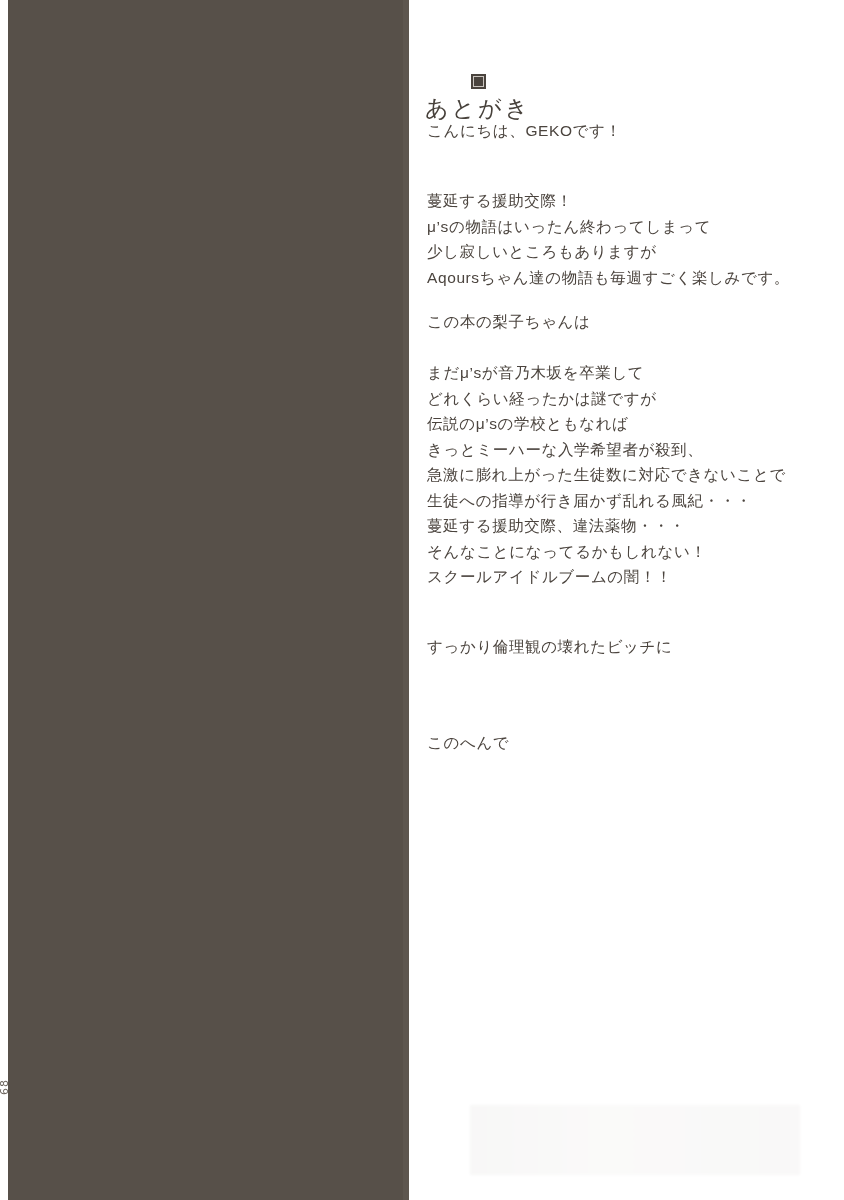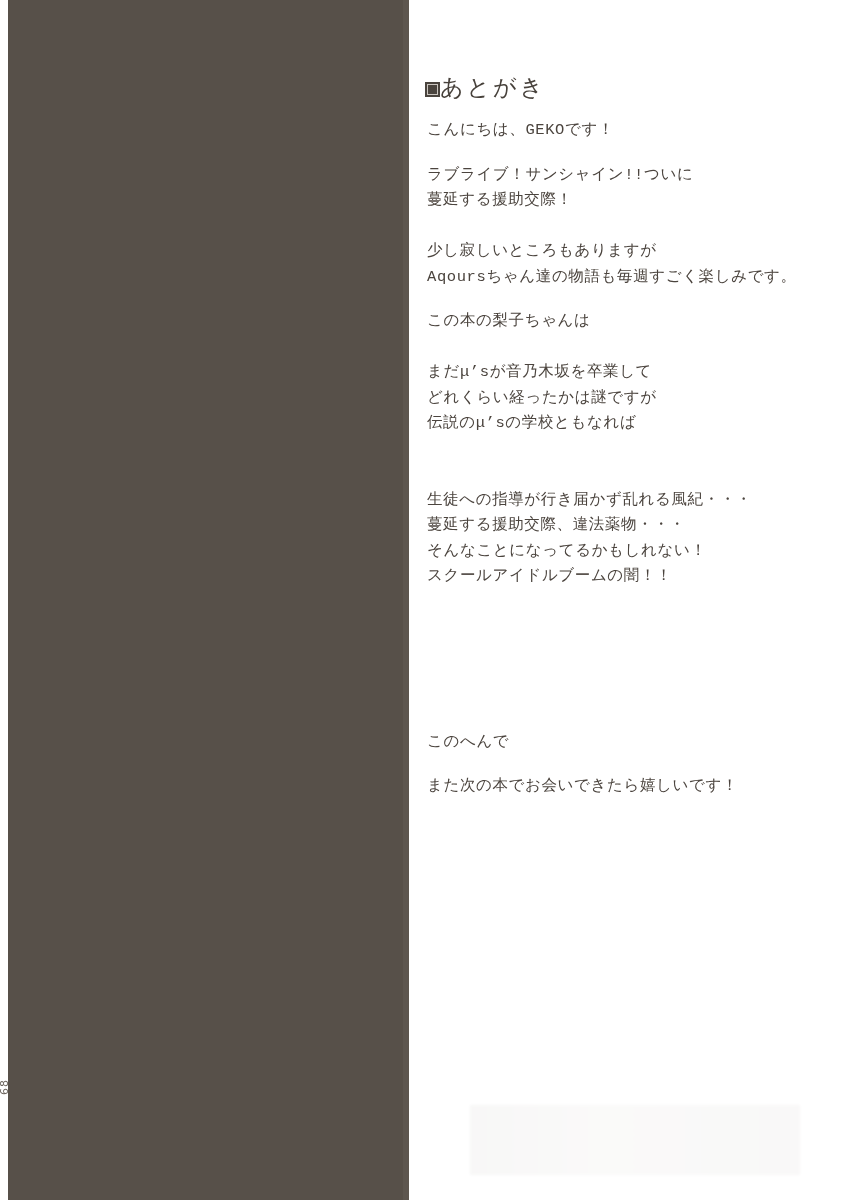--- a/index.html
+++ b/index.html
@@ -62,21 +62,23 @@
     top: 0;
     width: 410px;
     height: 1200px;
   }
   .heading {
     position: absolute;
     left: 0px;
     top: 72px;
     display: flex;
     align-items: center;
+    gap: 6px;
     color: #4a443e;
+    flex-direction: column;
   }
   .heading-mark {
     width: 15px;
     height: 15px;
     background: #4a443e;
     display: inline-block;
     position: relative;
     top: 2px;
   }
   .heading-mark::after {
@@ -97,21 +99,21 @@
 
   .body-text {
     position: absolute;
     left: 2px;
     top: 118px;
     width: 415px;
     color: #4b443e;
     font-size: 15.5px;
     line-height: 25.5px;
     letter-spacing: 0.6px;
-    font-family: Liberation Mono, monospace;
+    font-family: Liberation Sans, sans-serif;
   }
   .para {
     margin: 0 0 19px 0;
   }
   .para .line {
     white-space: nowrap;
   }
   .para:last-child {
     margin-bottom: 0;
   }
@@ -146,53 +148,50 @@
       <span class="heading-text">あとがき</span>
     </div>
 
     <div class="body-text">
 
       <p class="para">
         <span class="line">こんにちは、GEKOです！</span>
       </p>
 
       <p class="para">
-        <span class="line">ラブライブ！サンシャイン!!ついに</span><br>
+        <br>
         <span class="line">蔓延する援助交際！</span><br>
-        <br>
+        <span class="line">μ’sの物語はいったん終わってしまって</span><br>
         <span class="line">少し寂しいところもありますが</span><br>
         <span class="line">Aqoursちゃん達の物語も毎週すごく楽しみです。</span>
       </p>
 
       <p class="para">
         <span class="line">この本の梨子ちゃんは</span><br>
         <br>
         <span class="line">まだμ’sが音乃木坂を卒業して</span><br>
         <span class="line">どれくらい経ったかは謎ですが</span><br>
         <span class="line">伝説のμ’sの学校ともなれば</span><br>
-        <br>
-        <br>
+        <span class="line">きっとミーハーな入学希望者が殺到、</span><br>
+        <span class="line">急激に膨れ上がった生徒数に対応できないことで</span><br>
         <span class="line">生徒への指導が行き届かず乱れる風紀・・・</span><br>
         <span class="line">蔓延する援助交際、違法薬物・・・</span><br>
         <span class="line">そんなことになってるかもしれない！</span><br>
         <span class="line">スクールアイドルブームの闇！！</span>
       </p>
 
       <p class="para">
         <br>
-        <br>
+        <span class="line">すっかり倫理観の壊れたビッチに</span><br>
         <br>
       </p>
 
       <p class="para">
         <br>
         <span class="line">このへんで</span>
       </p>
 
-      <p class="para">
-        <span class="line">また次の本でお会いできたら嬉しいです！</span>
-      </p>
 
     </div>
   </div>
 
   <div class="bottom-artifact"></div>
 </div>
 
 </body></html>

